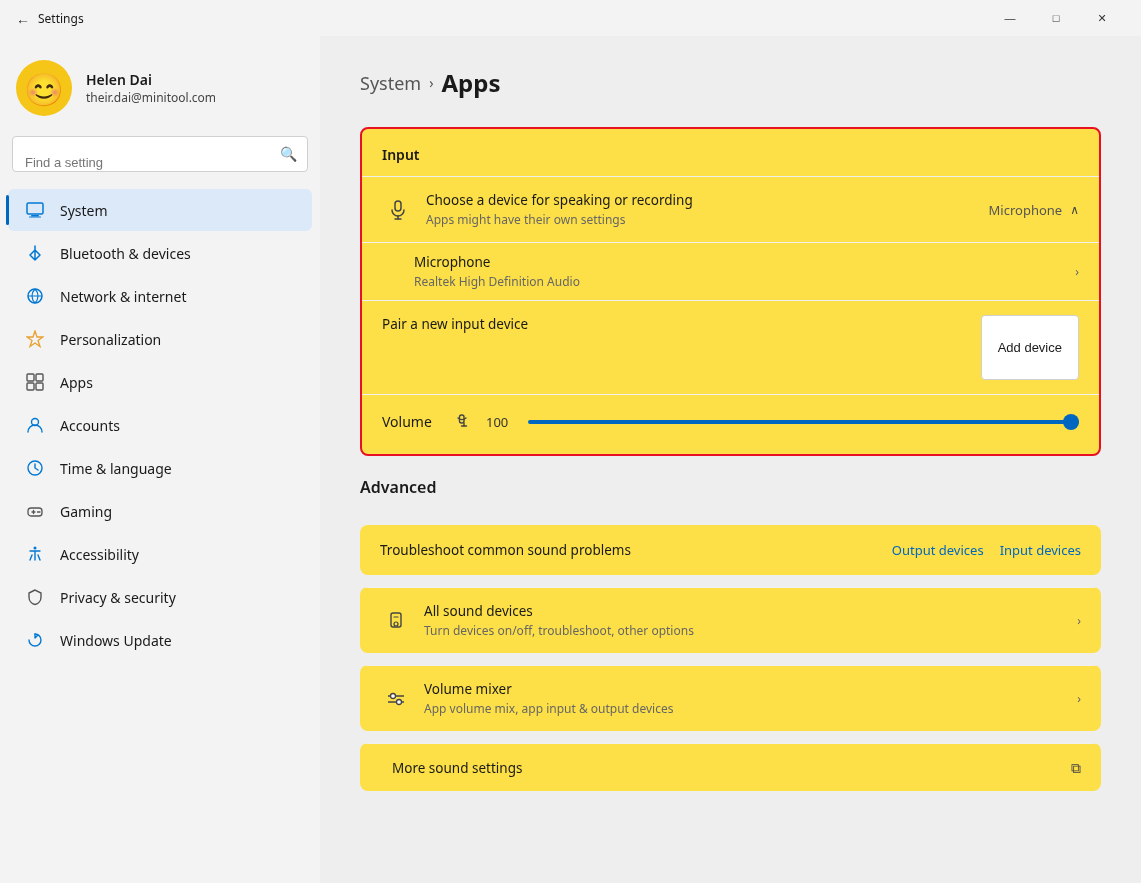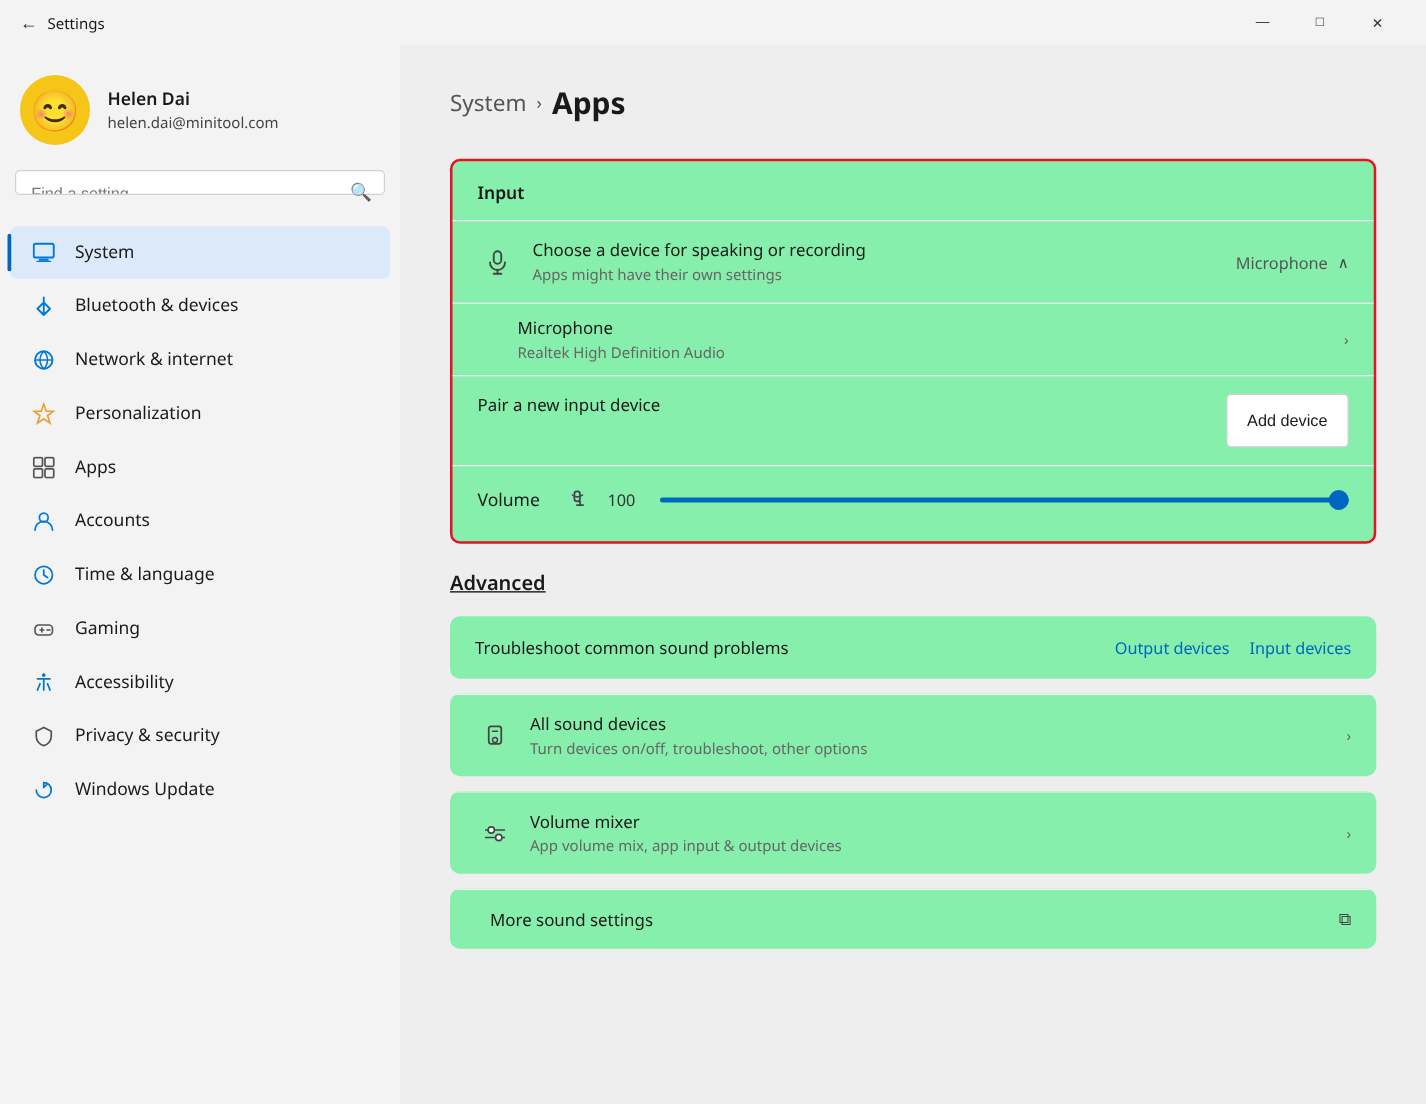--- a/index.html
+++ b/index.html
@@ -96,21 +96,21 @@
       color: #444;
     }
 
     
     .search-container {
       padding: 0 12px 16px 12px;
       position: relative;
     }
     .search-input {
       width: 100%;
-      height: 20px;
+      height: 36px;
       border: 1px solid #d0d0d0;
       border-radius: 4px;
       padding: 16px 12px 0 12px;
       font-size: 13px;
       background: white;
       color: #333;
       outline: none;
     }
     .search-icon-wrap {
       position: absolute;
@@ -192,21 +192,21 @@
       color: #555;
     }
     .breadcrumb-current {
       font-size: 24px;
       font-weight: 700;
       color: #1a1a1a;
     }
 
     
     .section-card {
-      background: #86efac;
+      background: #fde047;
       border-radius: 8px;
       margin-bottom: 12px;
       overflow: hidden;
     }
     .section-card.highlighted {
       border: 2px solid #e81123;
     }
 
     .section-header {
       padding: 16px 20px 12px 20px;
@@ -279,21 +279,21 @@
       padding: 14px 20px;
       border-top: 1px solid #f0f0f0;
     }
     .pair-row .row-title {
       flex: 1;
     }
     .add-device-btn {
       background: white;
       border: 1px solid #d0d0d0;
       border-radius: 4px;
-      padding: 13px 16px;
+      padding: 24px 16px;
       font-size: 13px;
       cursor: pointer;
       color: #1a1a1a;
     }
 
     
     .volume-row {
       display: flex;
       align-items: center;
       padding: 14px 20px 20px 20px;
@@ -397,21 +397,21 @@
 <div class="app-container">
 
   <div class="sidebar">
 
     <div class="user-profile">
       <div class="avatar">
         <span>😊</span>
       </div>
       <div class="user-info">
         <div class="user-name">Helen Dai</div>
-        <div class="user-email">helen.dai@minitool.com</div>
+        <div class="user-email">their.dai@minitool.com</div>
       </div>
     </div>
 
     <div class="search-container">
       <input class="search-input" type="text" placeholder="Find a setting" style="">
       <span class="search-icon-wrap">🔍</span>
     </div>
 
     <nav>
 
@@ -583,21 +583,21 @@
         </span>
         <span class="volume-value">100</span>
         <div class="slider-container">
           <div class="slider-track">
             <div class="slider-thumb"></div>
           </div>
         </div>
       </div>
     </div>
 
-    <div style="margin-bottom: 12px; padding: 8px 0 4px 0; text-decoration: underline;">
+    <div style="margin-bottom: 23px; padding: 8px 0 4px 0;">
       <span class="advanced-header">Advanced</span>
     </div>
 
     <div class="section-card">
       <div class="troubleshoot-row">
         <span class="troubleshoot-label">Troubleshoot common sound problems</span>
         <a class="link-btn" href="#">Output devices</a>
         <a class="link-btn" href="#">Input devices</a>
       </div>
     </div>

